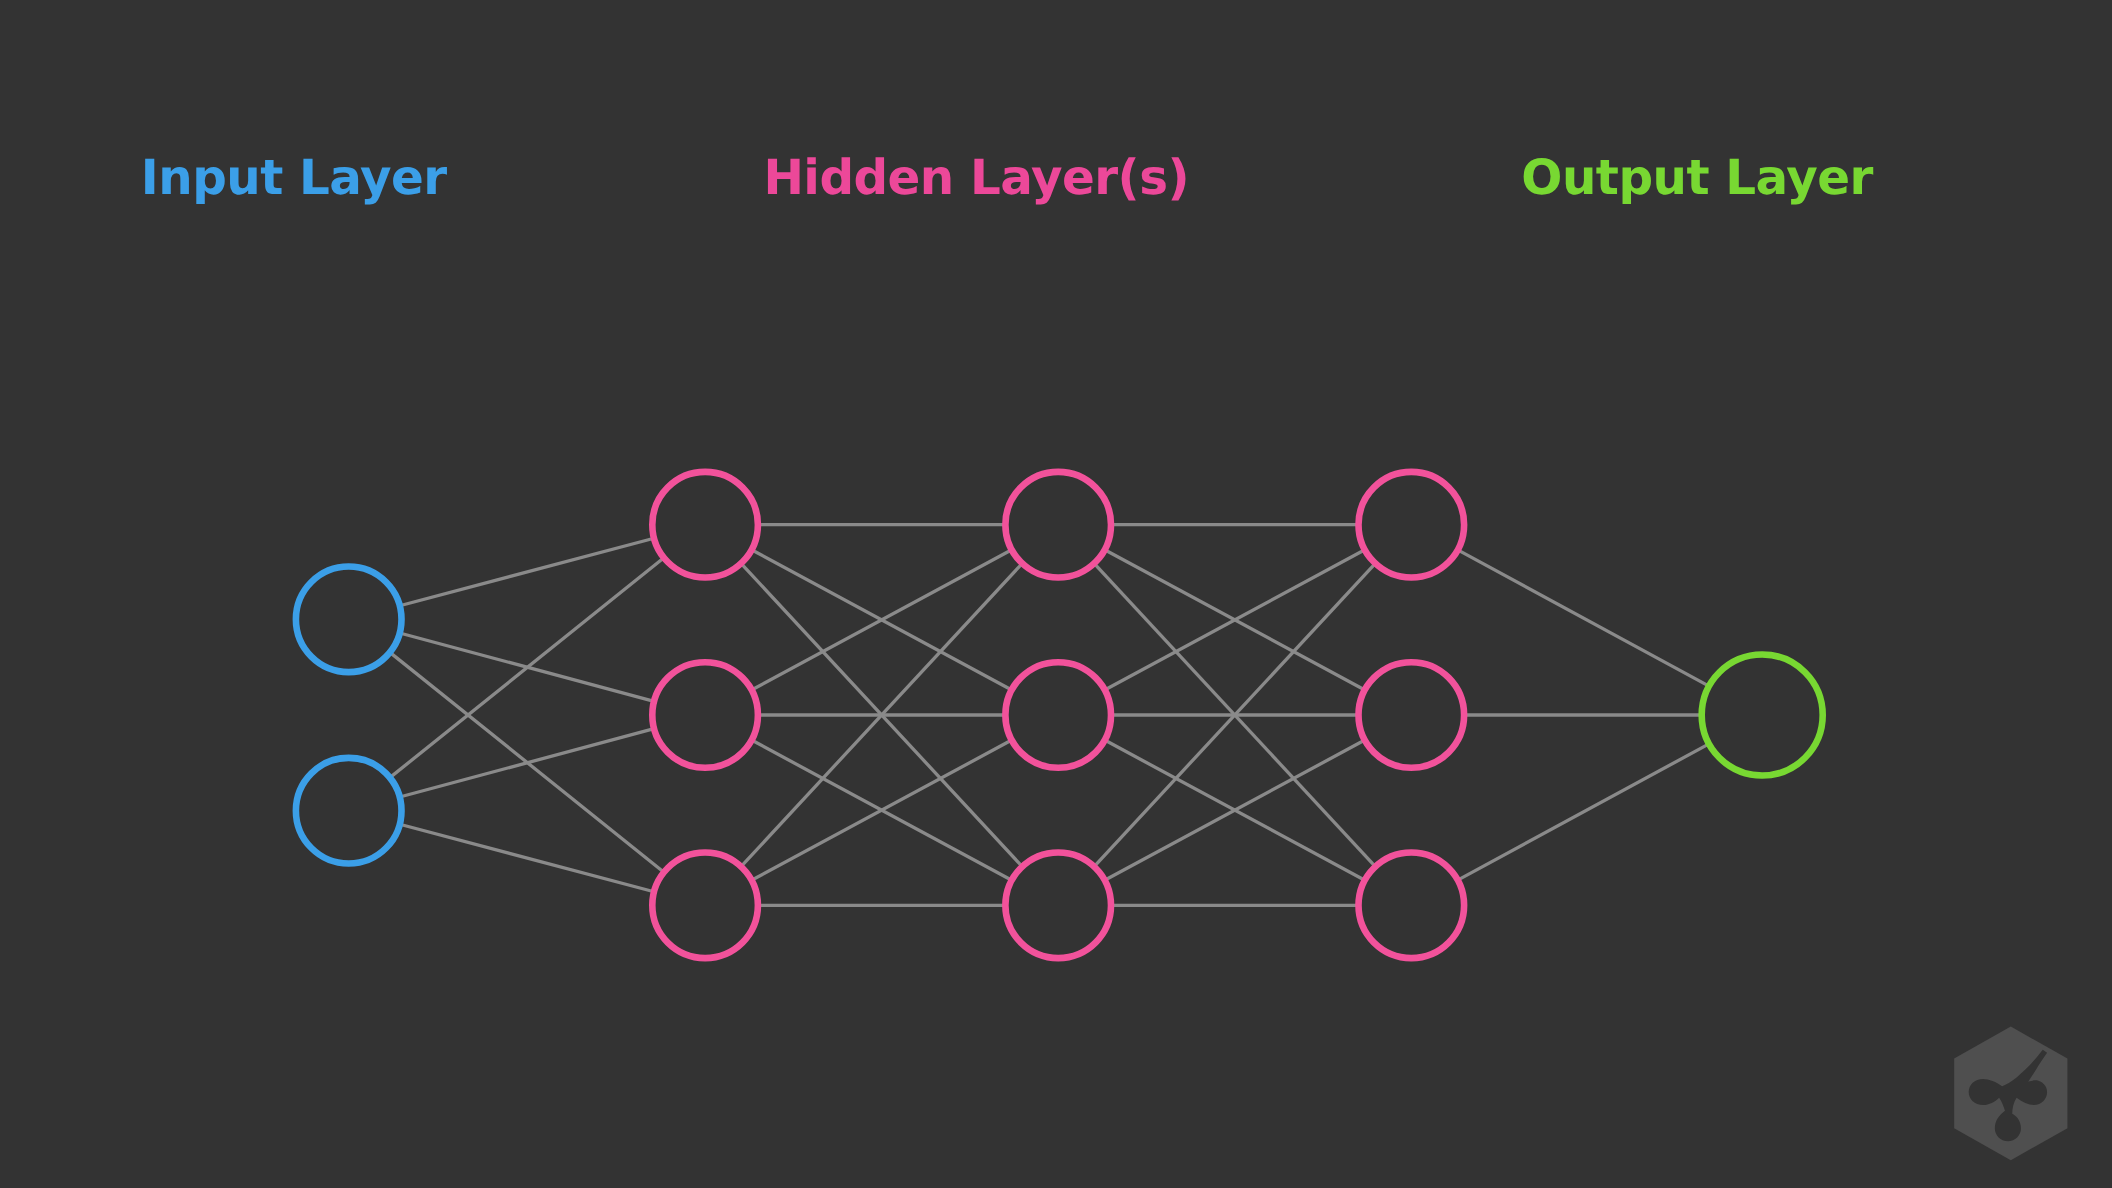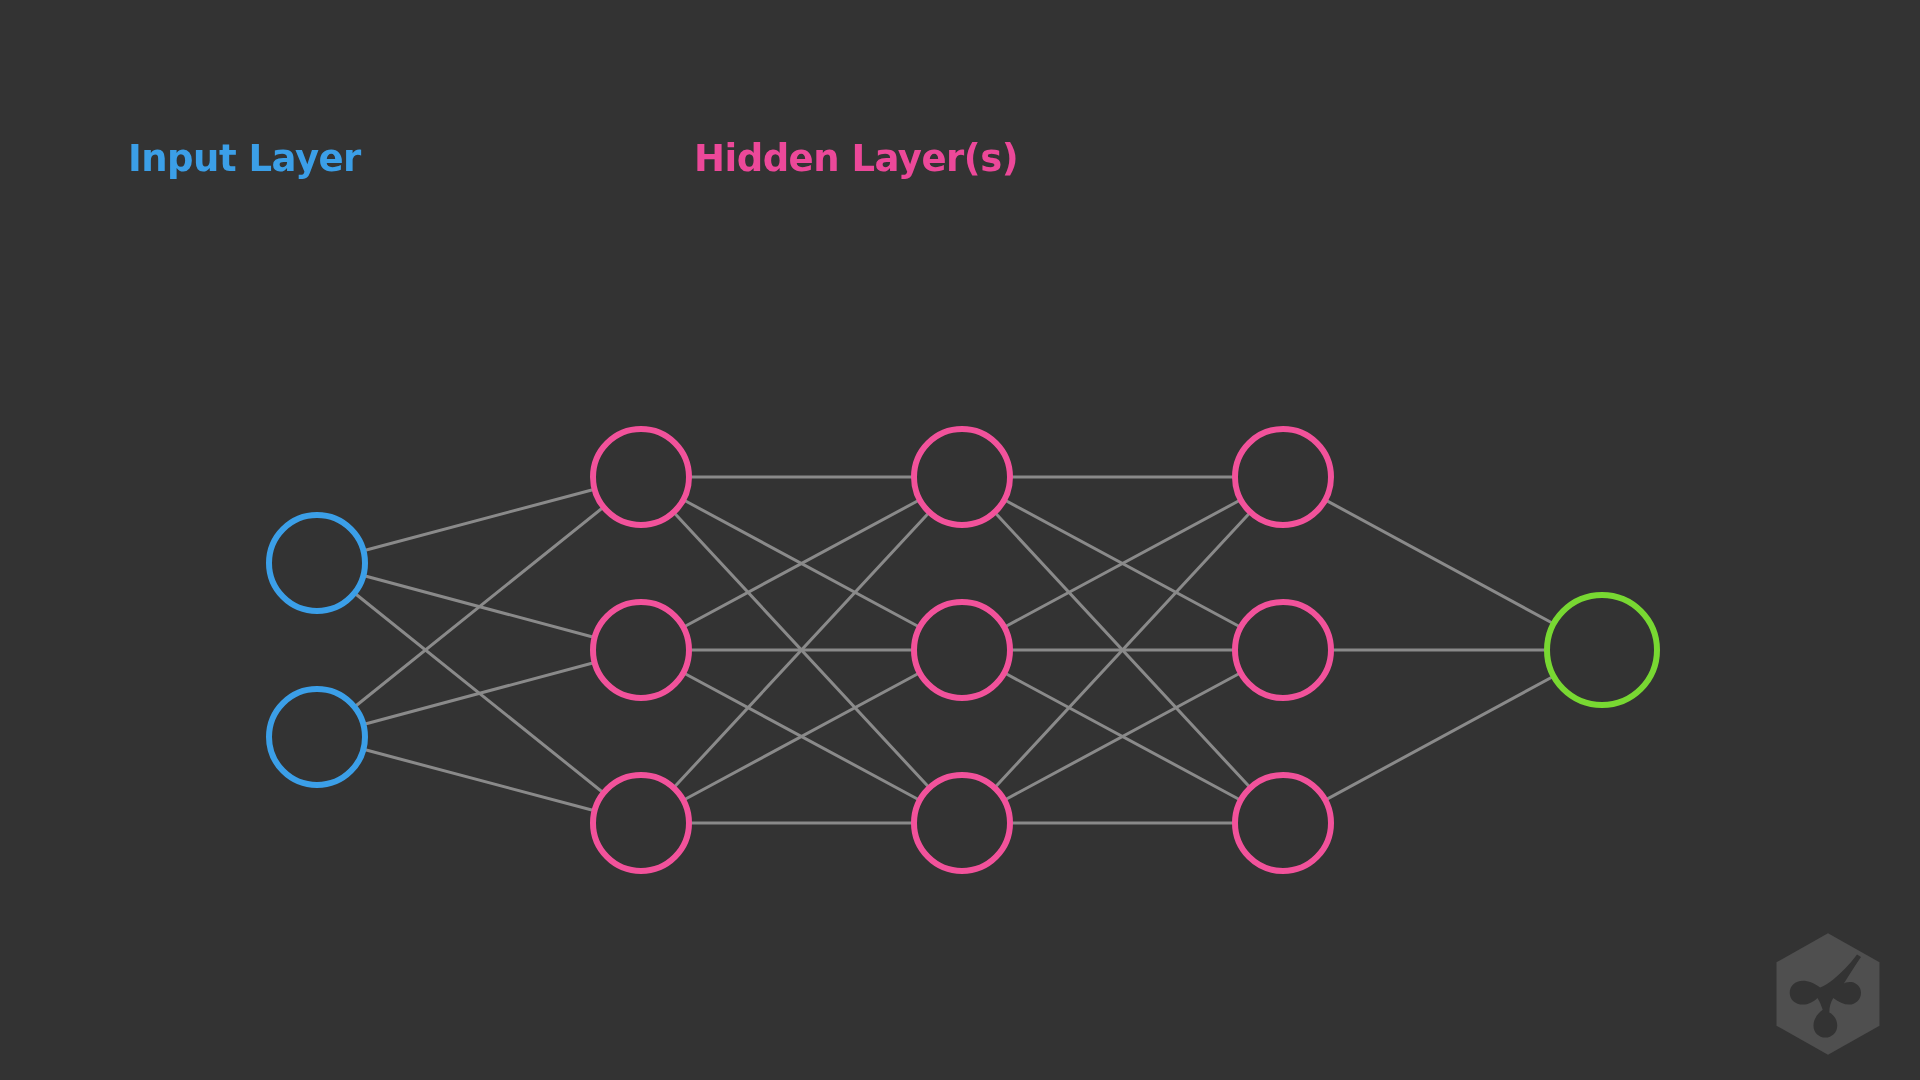--- a/index.html
+++ b/index.html
@@ -16,21 +16,21 @@
   #stage {
     position: relative;
     width: 1920px;
     height: 1080px;
     background: #333333;
   }
   .layer-label {
     position: absolute;
     font-family: "DejaVu Sans", "Liberation Sans", sans-serif;
     font-weight: bold;
-    font-size: 37px;
+    font-size: 44px;
     letter-spacing: -0.5px;
     white-space: nowrap;
     line-height: 1;
   }
   #label-input  { left: 128px;  top: 140px; }
   #label-hidden { left: 694px;  top: 140px; }
   #label-output { left: 1383px; top: 140px; }
 
   #net-svg {
     position: absolute;
@@ -95,20 +95,21 @@
         <circle cx="1283" cy="650" r="48" fill="none" stroke="#f2529b" stroke-width="6"></circle>
         <circle cx="1283" cy="823" r="48" fill="none" stroke="#f2529b" stroke-width="6"></circle>
         <circle cx="1602" cy="650" r="55" fill="none" stroke="#78d832" stroke-width="6"></circle>
       </g>
   </svg>
 
   <div class="layer-label" id="label-input" style="color: rgb(59, 159, 232);">Input Layer</div>
 
   <div class="layer-label" id="label-hidden" style="color: #ec4899;">Hidden Layer(s)</div>
 
+  <div class="layer-label" id="label-output" style="color: rgb(120, 216, 50);">Output Layer</div>
 
   <svg id="watermark" viewBox="0 0 100 100" xmlns="http://www.w3.org/2000/svg">
     <path id="wm-hex" d="M50 4 L89 26 L89 74 L50 96 L11 74 L11 26 Z" fill="#4f4f4f"></path>
     <g id="wm-glyph" fill="#333333">
       <path d="M72 20 C66 28 60 34 54 39 C50 42 47 44 44 45
                C40 42 35 40 31 40 C25 40 21 44 21 49
                C21 54 25 58 31 58 C35 58 39 56 42 53
                C44 56 45 59 46 62
                C42 65 39 69 39 74 C39 79 43 83 48 83
                C53 83 57 79 57 74 C57 70 55 66 51 64

